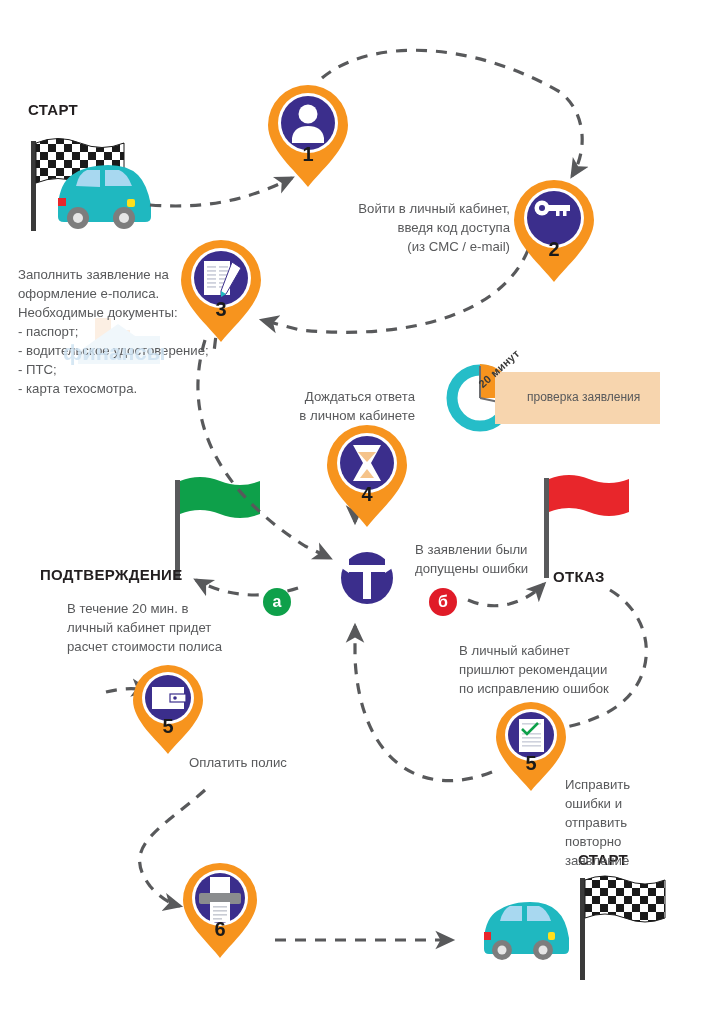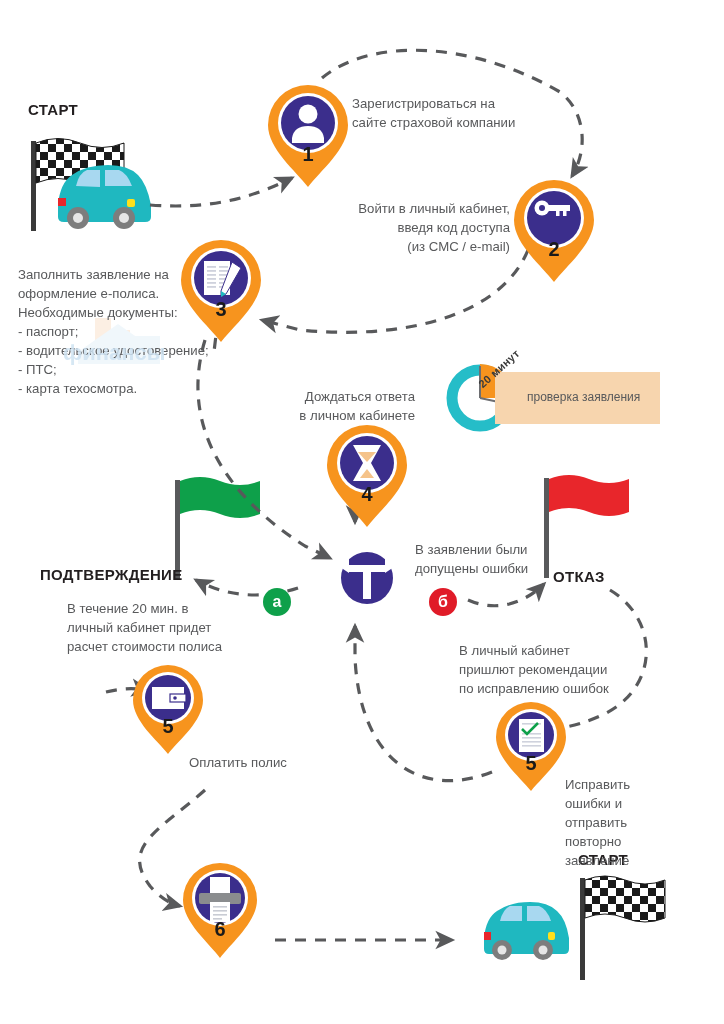--- a/index.html
+++ b/index.html
@@ -223,22 +223,20 @@
           <rect x="213" y="914" width="14" height="1.6"></rect>
             <rect x="213" y="918" width="9" height="1.6"></rect>
         </g>
       </g>
     </g>
   </svg>
 
   <div class="hdr" style="left:28px;top:101px;">СТАРТ</div>
   <div class="hdr" style="left:578px;top:851px;">СТАРТ</div>
 
-  <div class="txt" style="left:352px;top:94px;">Зарегистрироваться на
-сайте страховой компании</div>
   <div class="txt right" style="left:300px;top:199px;width:210px;">Войти в личный кабинет,
 введя код доступа
 (из СМС / e-mail)</div>
   <div class="txt" style="left:18px;top:265px;">Заполнить заявление на
 оформление е-полиса.
 Необходимые документы:
 - паспорт;
 - водительское удостоверение;
 - ПТС;
 - карта техосмотра.</div>

